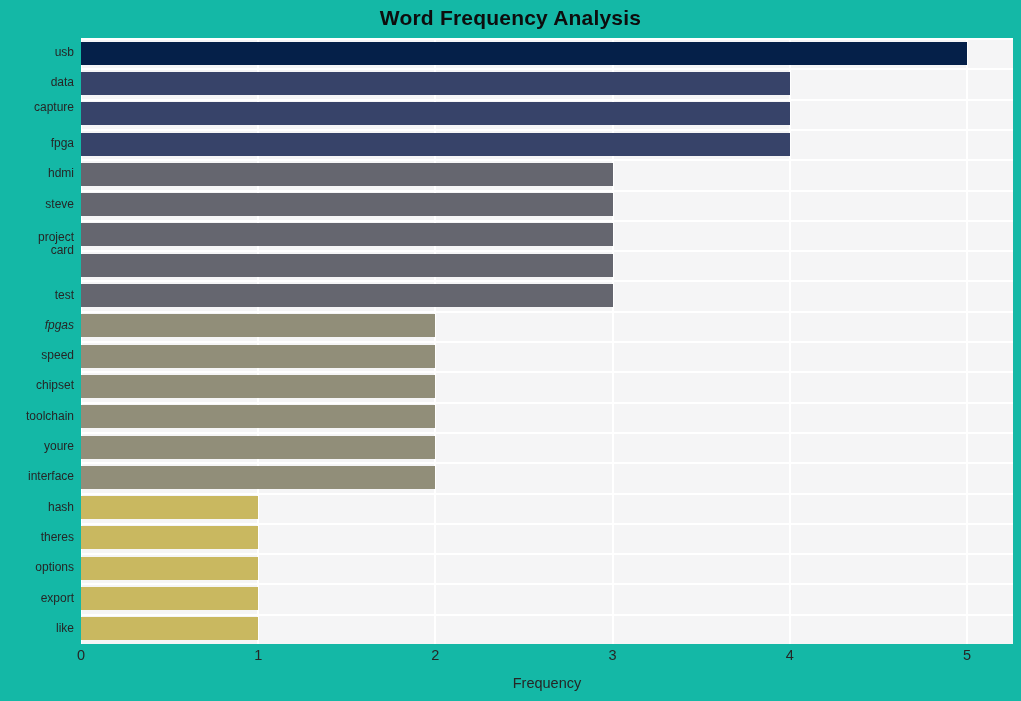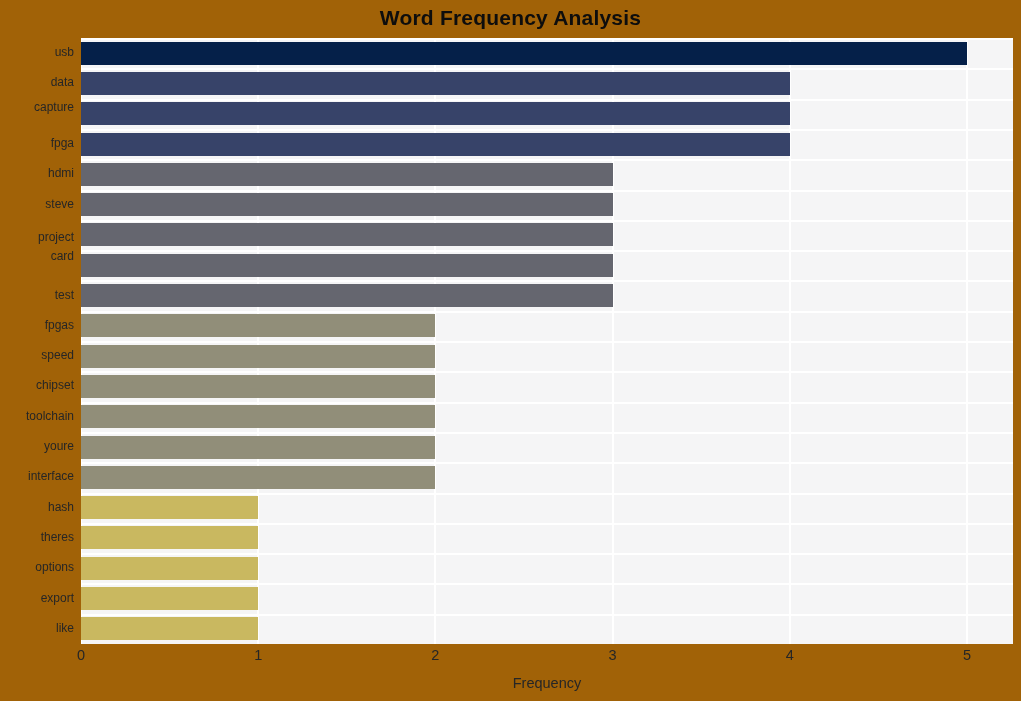--- a/index.html
+++ b/index.html
@@ -117,21 +117,21 @@
     top: 675px;
     width: 932px;
     text-align: center;
     font-size: 14.5px;
     color: #262626;
   }
 </style>
 </head>
 <body>
 
-<div id="figure" style="background: #a16207;">
+<div id="figure" style="background: #14b8a6;">
 
   <div id="chart-title">Word Frequency Analysis</div>
 
   <div id="plot-area" style="background: rgb(245, 245, 246);">
     <div id="gridlines">
         <div class="vgrid" style="left: -1px;"></div>
         <div class="vgrid" style="left: 176.186px;"></div>
         <div class="vgrid" style="left: 353.373px;"></div>
         <div class="vgrid" style="left: 530.559px;"></div>
         <div class="vgrid" style="left: 707.745px;"></div>
@@ -222,23 +222,23 @@
   </div>
 
   <div id="y-axis-labels">
       <div class="ytick" style="top: 8.15px;">usb</div>
       <div class="ytick" style="top: 38.45px;">data</div>
       <div class="ytick" style="top: 55px; margin-top: 8px;">capture</div>
       <div class="ytick" style="top: 99.05px;">fpga</div>
       <div class="ytick" style="top: 129.35px;">hdmi</div>
       <div class="ytick" style="top: 159.65px;">steve</div>
       <div class="ytick" style="top: 193px;">project</div>
-      <div class="ytick" style="top: 212px;">card</div>
+      <div class="ytick" style="top: 206px;">card</div>
       <div class="ytick" style="top: 250.55px; padding-left: 33px;">test</div>
-      <div class="ytick" style="top: 280.85px;">fpgas</div>
+      <div class="ytick" style="top: 280.85px; font-style: italic;">fpgas</div>
       <div class="ytick" style="top: 311.15px;">speed</div>
       <div class="ytick" style="top: 341.45px;">chipset</div>
       <div class="ytick" style="top: 371.75px;">toolchain</div>
       <div class="ytick" style="top: 402.05px;">youre</div>
       <div class="ytick" style="top: 432.35px;">interface</div>
       <div class="ytick" style="top: 462.65px;">hash</div>
       <div class="ytick" style="top: 492.95px;">theres</div>
       <div class="ytick" style="top: 523.25px;">options</div>
       <div class="ytick" style="top: 553.55px;">export</div>
       <div class="ytick" style="top: 583.85px;">like</div>

